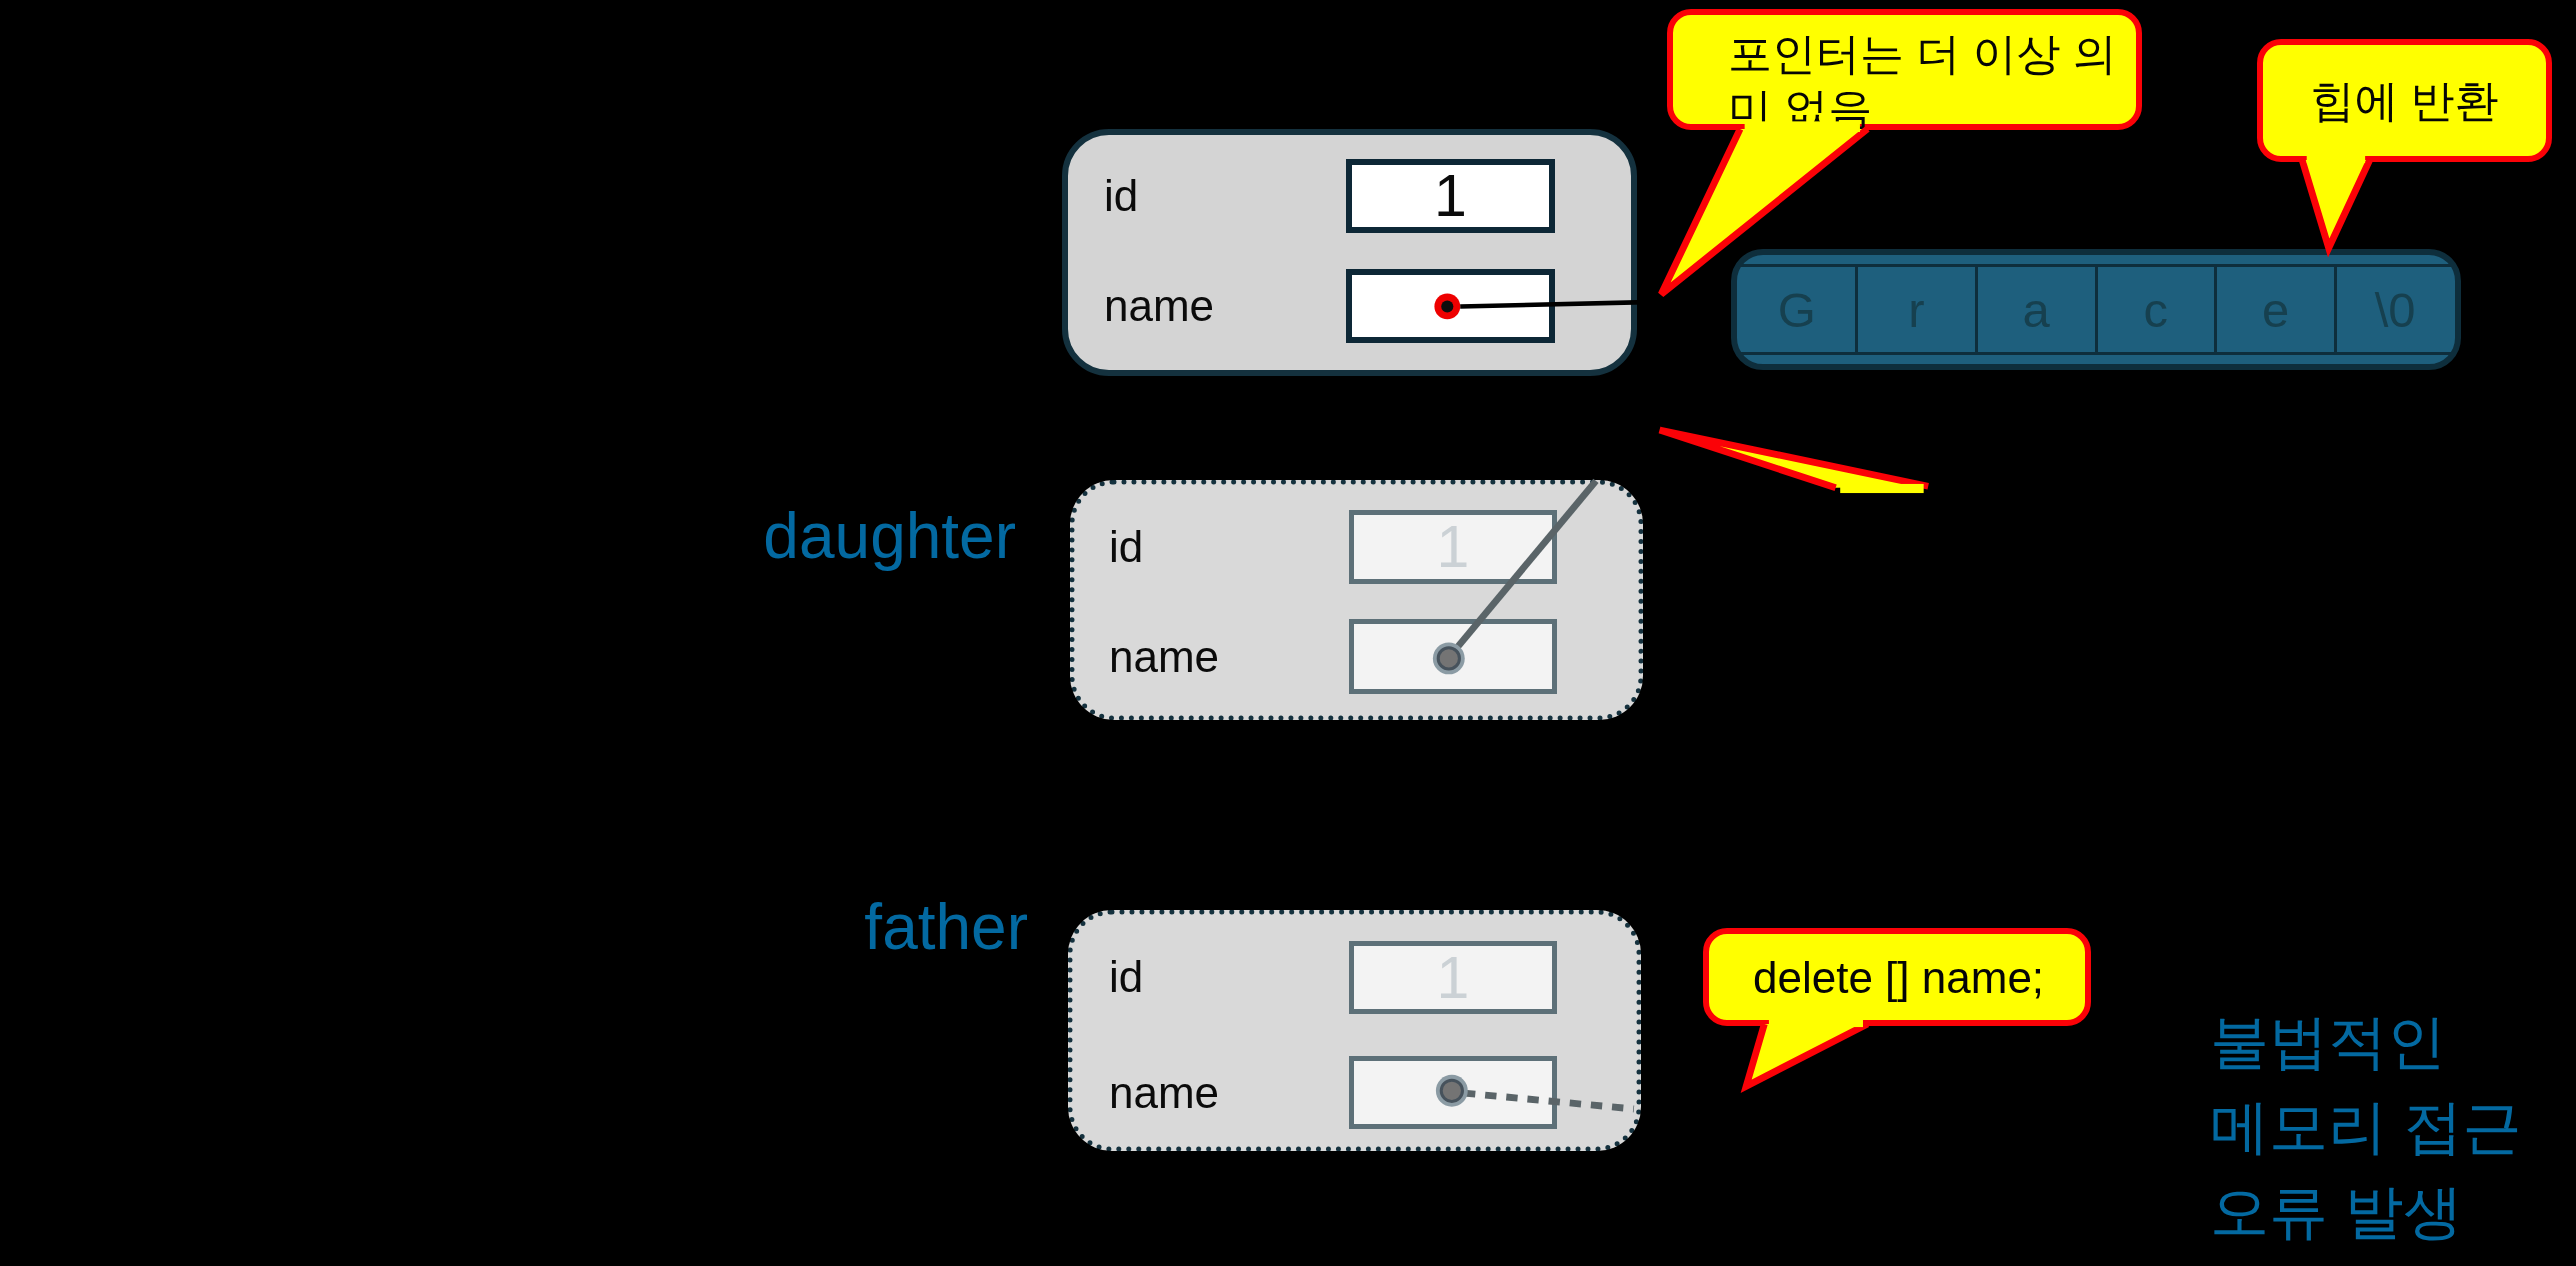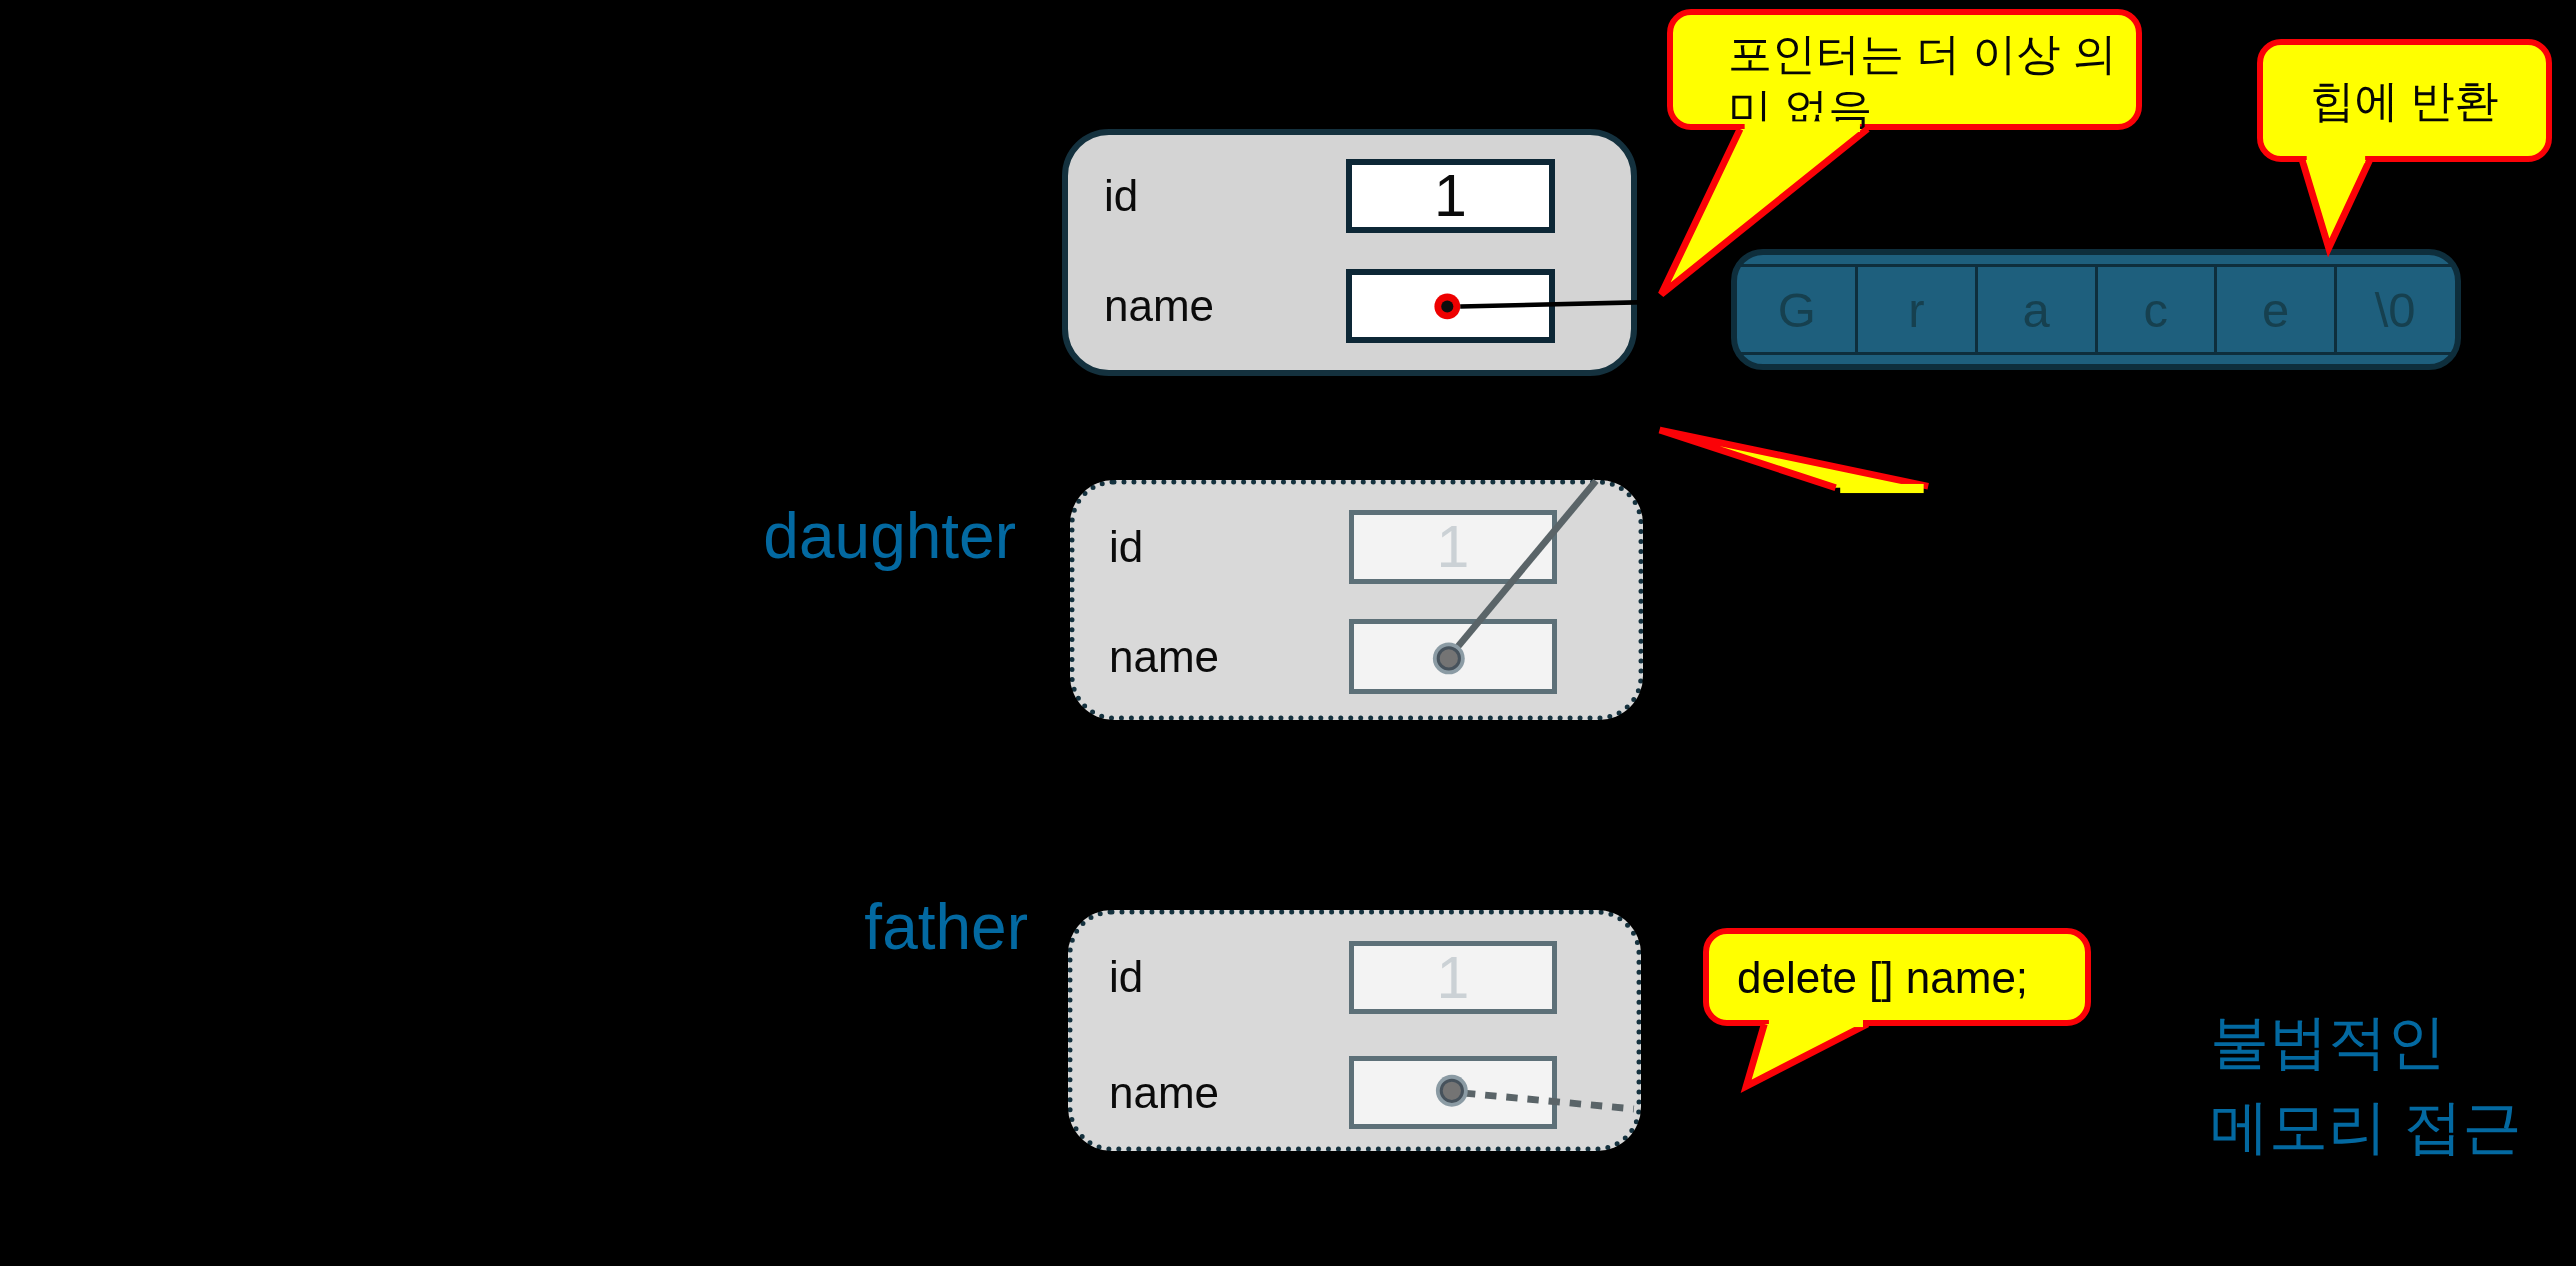--- a/index.html
+++ b/index.html
@@ -73,27 +73,28 @@
   <div class="abs bubble" style="left:1667px;top:9px;width:475px;height:121px;padding:10.6px 0 0 55px;">
     <span class="bline">포인터는 더 이상 의</span>
     <span class="bline">미 없음</span>
   </div>
 
   <div class="abs bubble" style="left:2257px;top:39px;width:295px;height:123px;display:flex;align-items:center;justify-content:center;">
     <span>힙에 반환</span>
   </div>
 
 
-  <div class="abs bubble" style="left:1703px;top:928px;width:388px;height:98px;display:flex;align-items:center;padding-left:28px;">
+  <div class="abs bubble" style="left:1703px;top:928px;width:388px;height:98px;display:flex;align-items:center;padding-left:44px;">
     <span>delete [] name;</span>
   </div>
 
   <div class="abs" style="left:2210px;top:1000px;">
     <div class="err-line">불법적인</div>
     <div class="err-line">메모리 접근</div>
+    <div class="err-line">오류 발생</div>
   </div>
 
   <svg width="2576" height="1266" viewBox="0 0 3396 1669">
 
     <g>
       <path d="M2294,170 L2190,388 L2462,170" fill="#ffff00" stroke="#fb0207" stroke-width="9"></path>
       <rect x="2300" y="160" width="152" height="14" fill="#ffff00"></rect>
     </g>
     <g>
       <path d="M3035,211 L3070,327 L3124,211" fill="#ffff00" stroke="#fb0207" stroke-width="9"></path>

